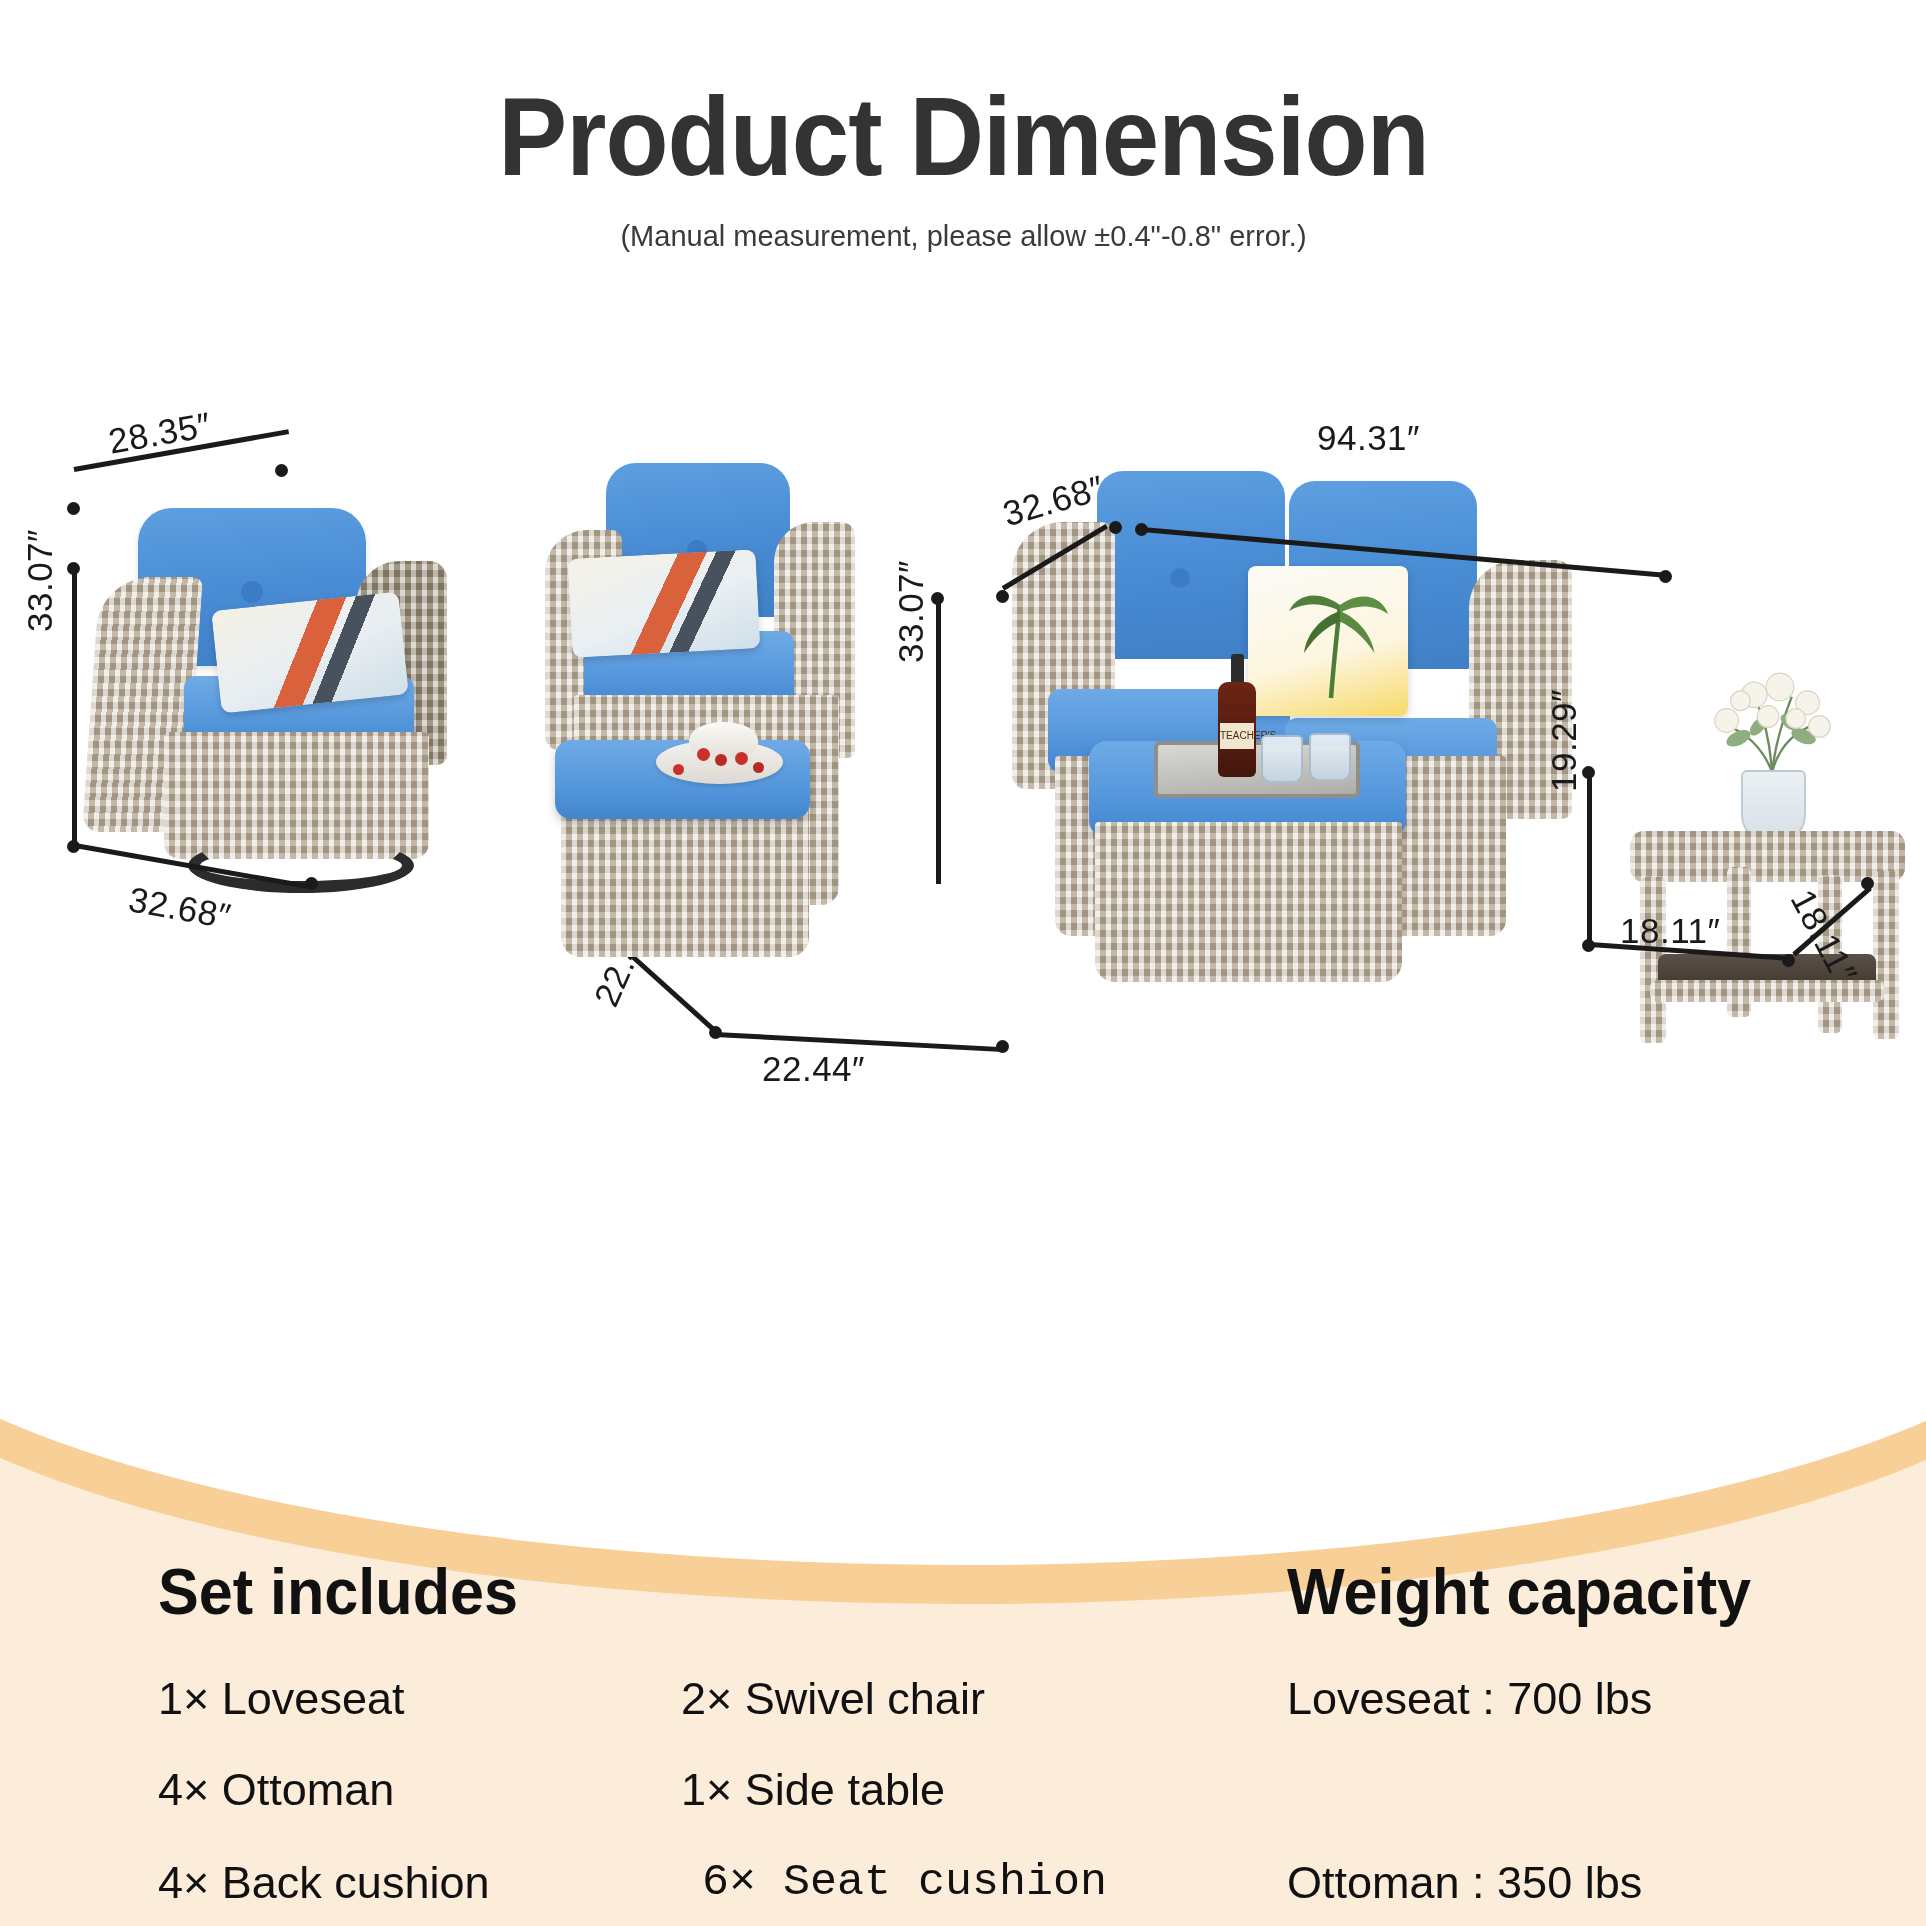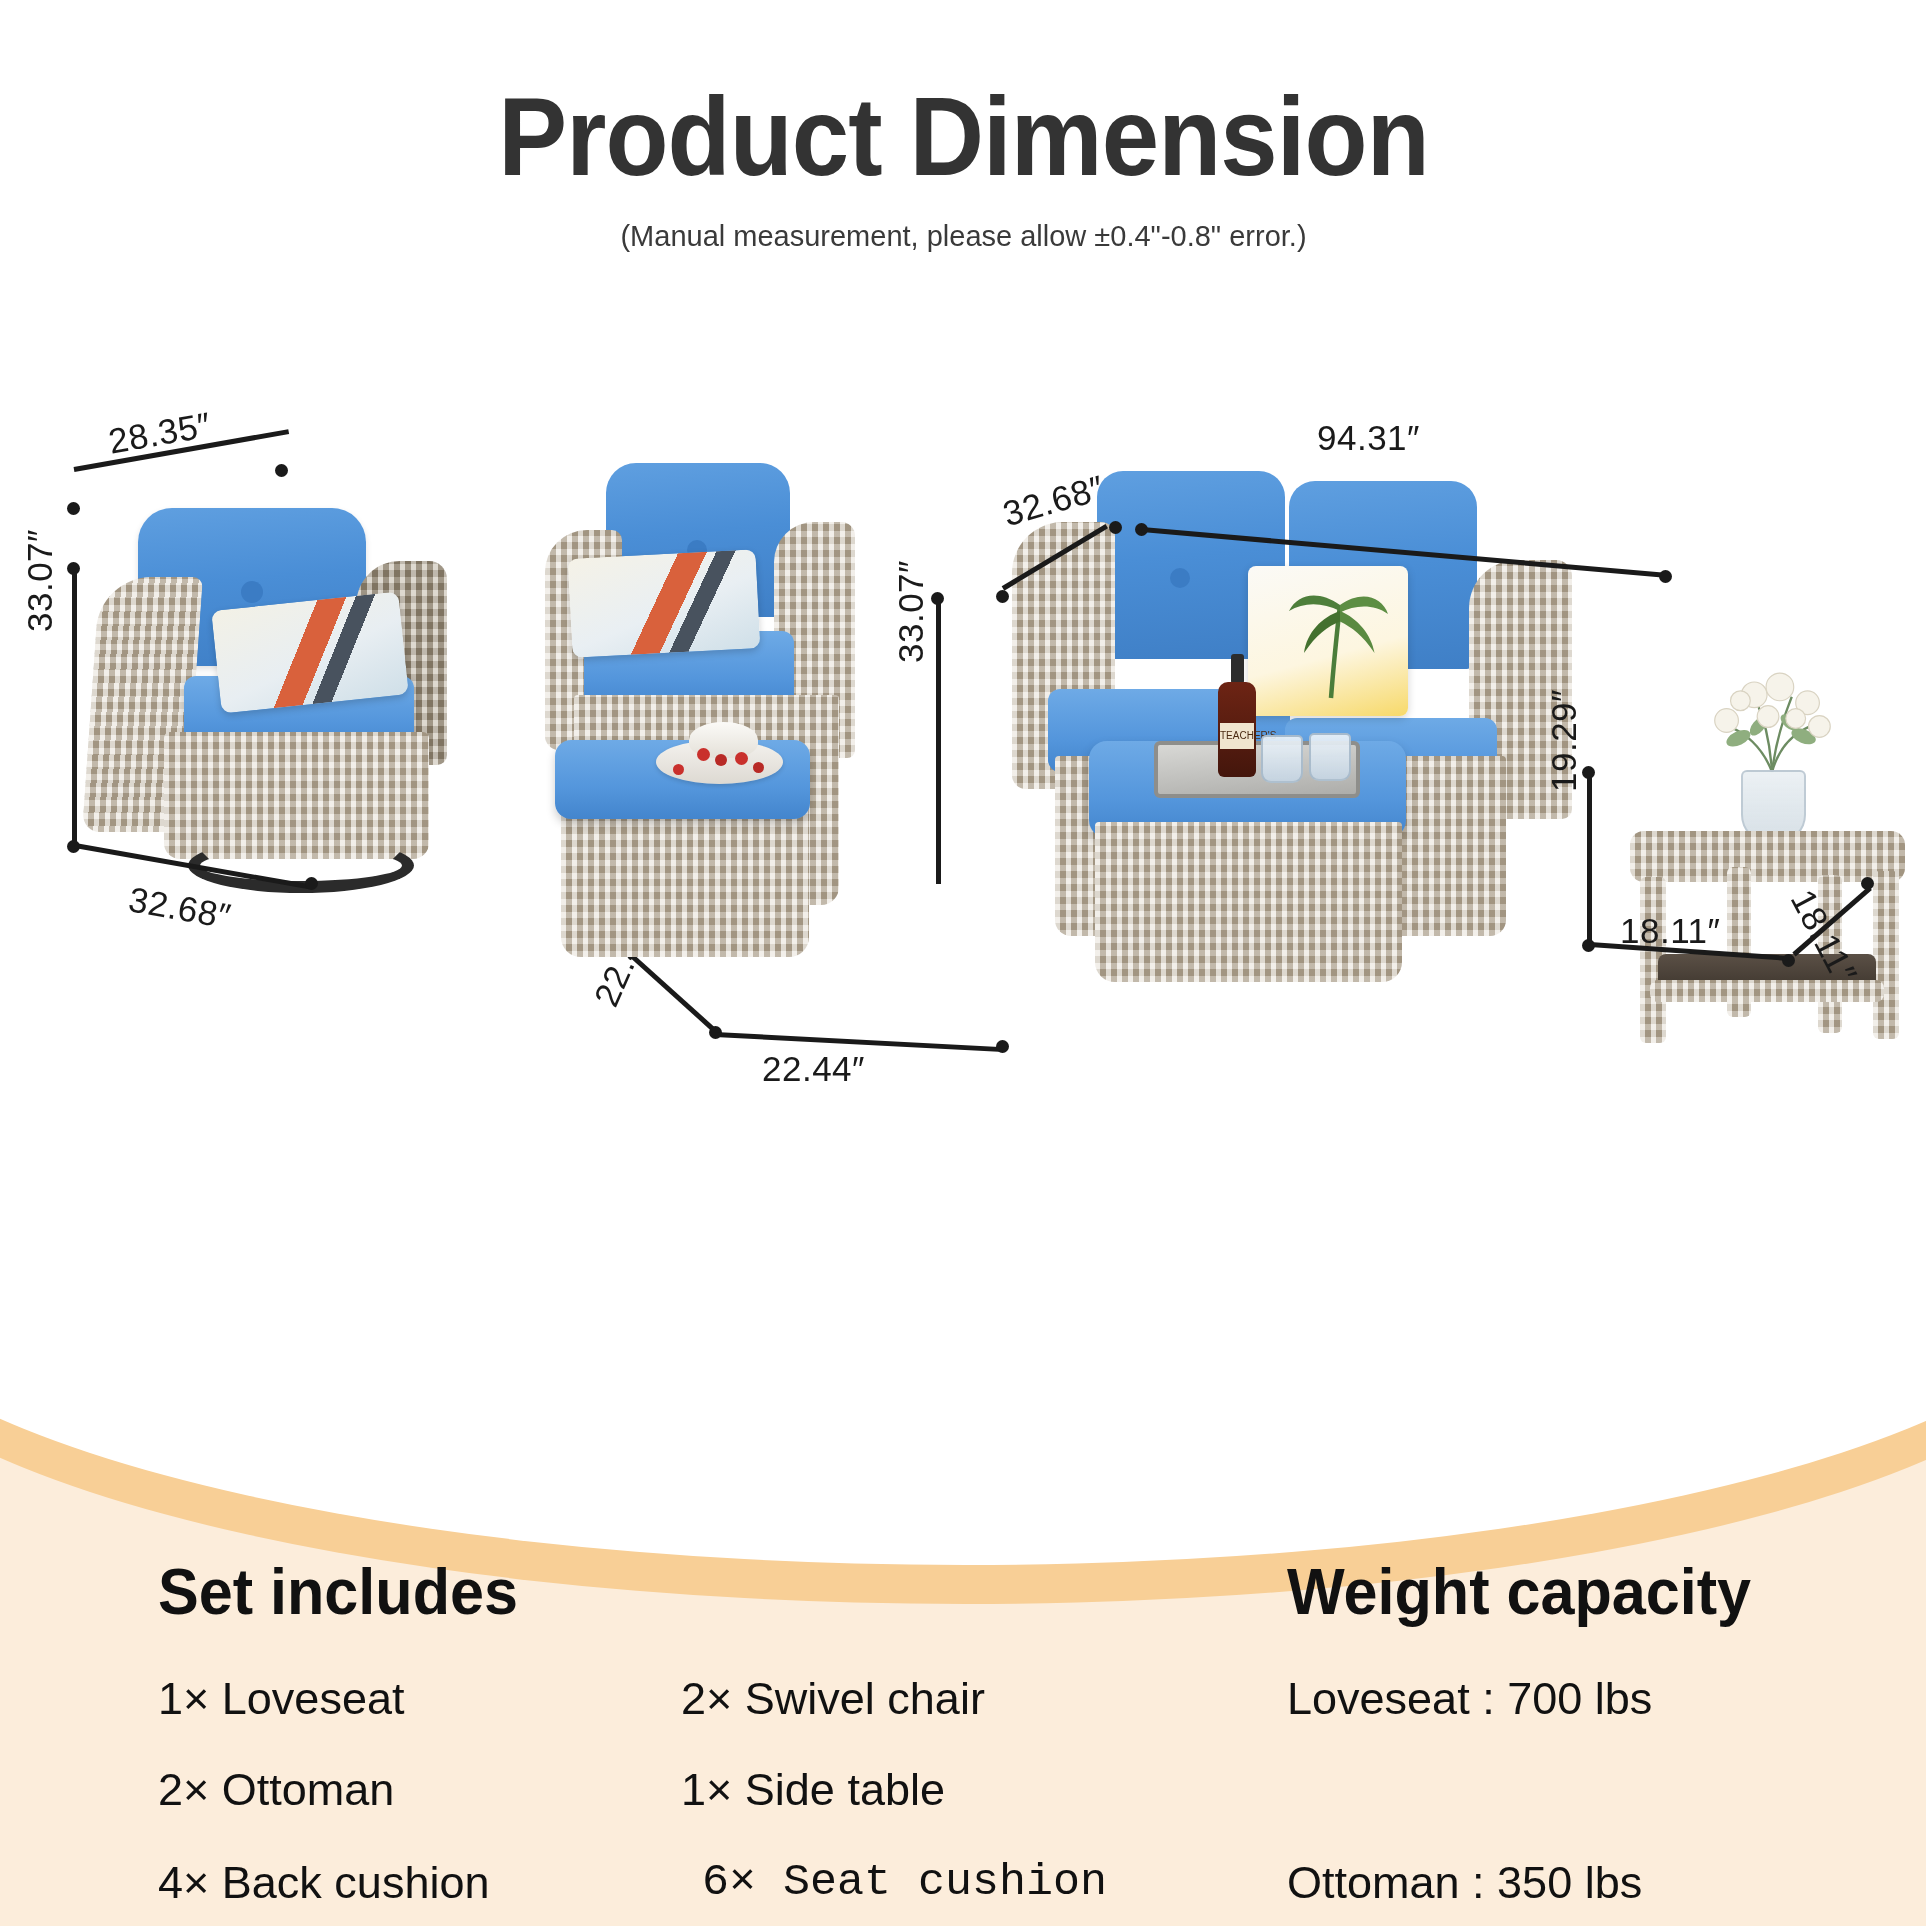--- a/index.html
+++ b/index.html
@@ -390,21 +390,21 @@
 
   </div>
 
   <div class="bottom-panel">
     <div class="arc-outer"></div>
     <div class="arc-inner"></div>
   </div>
 
   <div class="sec-heading" style="left:158px; top:1554px;">Set includes</div>
   <div class="sec-item" style="left:158px; top:1673px;">1× Loveseat</div>
-  <div class="sec-item" style="left:158px; top:1764px;">2× Ottoman</div>
+  <div class="sec-item" style="left:158px; top:1764px;">4× Ottoman</div>
   <div class="sec-item" style="left:158px; top:1857px;">4× Back cushion</div>
   <div class="sec-item" style="left:681px; top:1673px;">2× Swivel chair</div>
   <div class="sec-item" style="left:681px; top:1764px;">1× Side table</div>
   <div class="sec-item" style="left:702px; top:1857px;font-family:Liberation Mono, monospace;">6× Seat cushion</div>
 
   <div class="sec-heading" style="left:1287px; top:1554px;">Weight capacity</div>
   <div class="sec-item" style="left:1287px; top:1673px;">Loveseat : 700 lbs</div>
   <div class="sec-item" style="left:1287px; top:1857px;">Ottoman :  350 lbs</div>
 
 </div>

